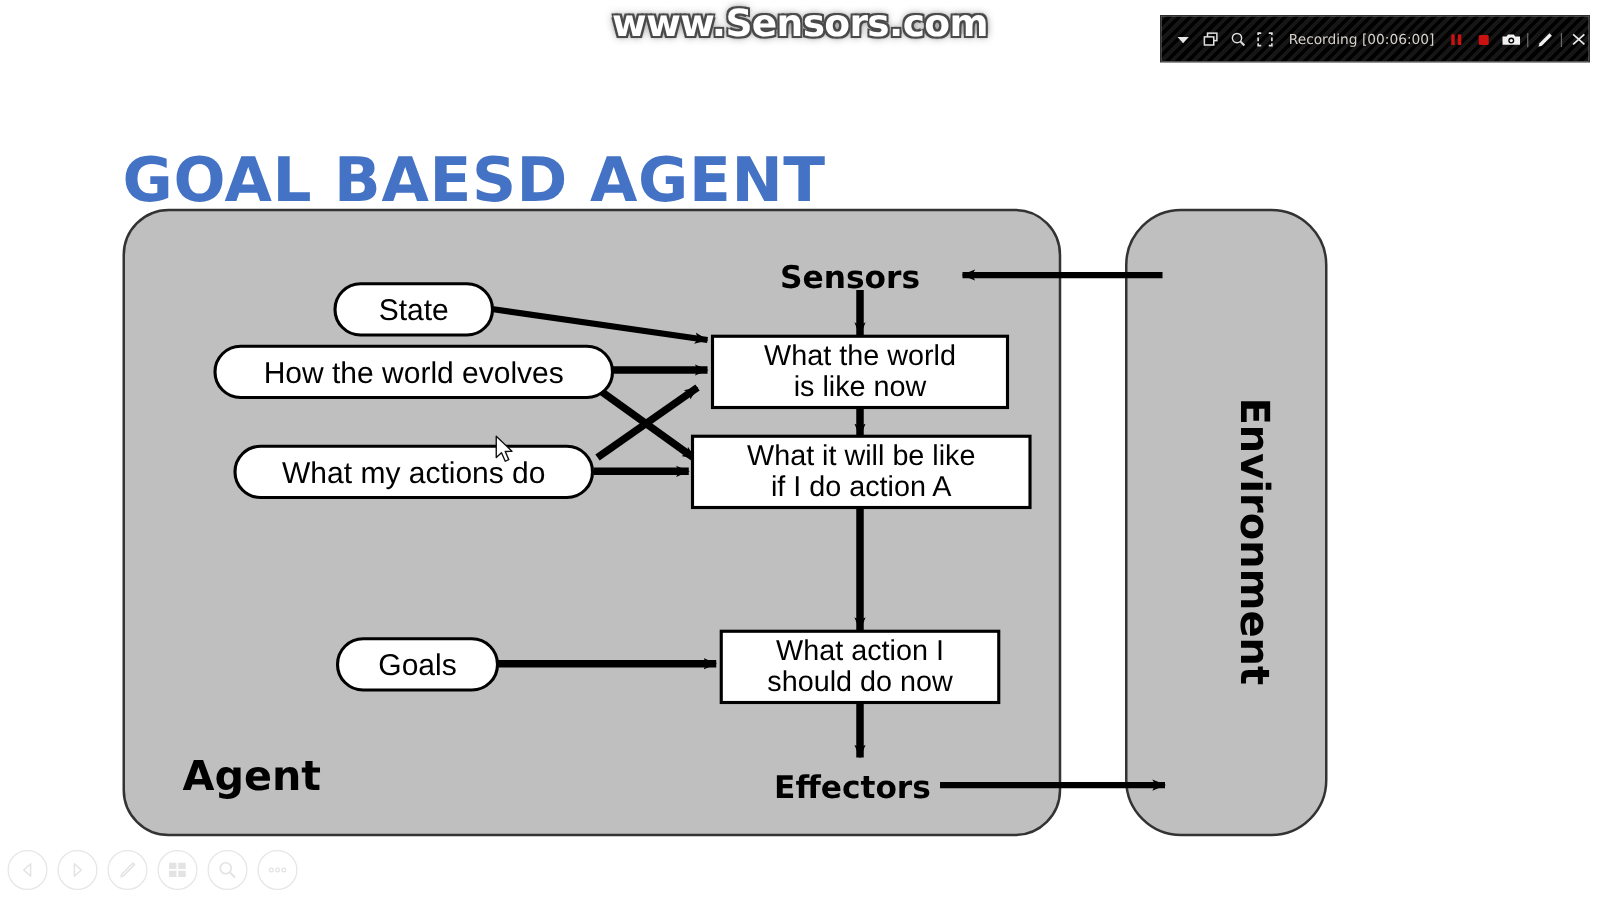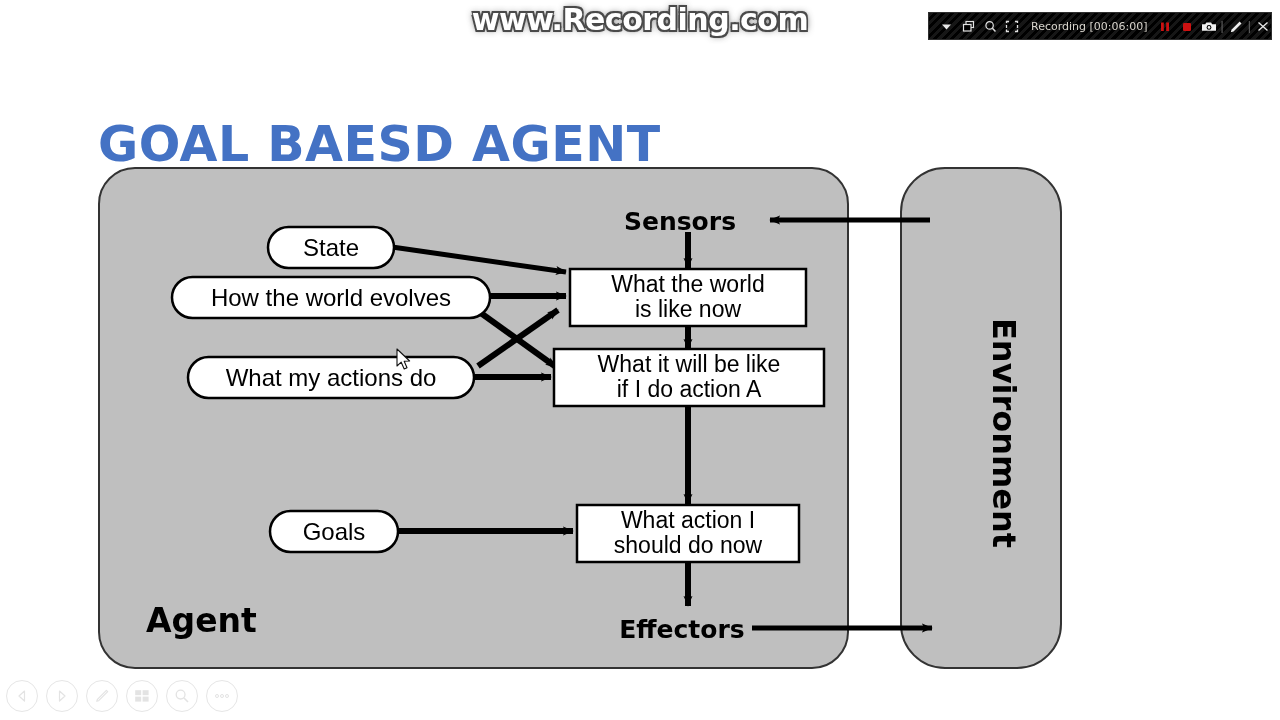--- a/index.html
+++ b/index.html
@@ -34,21 +34,21 @@
     position: absolute;
     left: 928px; top: 12px;
     width: 344px; height: 28px;
     background:
       repeating-linear-gradient(135deg, #161616 0 3px, #000 3px 6px);
     border: 1px solid #2e2e2e;
     box-sizing: border-box;
     display: flex;
     align-items: center;
     gap: 0px;
-    padding: 8px 6px;
+    padding: 18px 6px;
   }
   .rec-ic {
     width: 22px; height: 20px;
     display: flex; align-items: center; justify-content: center;
     flex: 0 0 auto;
   }
   .rec-ic svg { display: block; }
   .rec-label {
     color: #d8d4cc;
     font-family: "DejaVu Sans", sans-serif;
@@ -94,21 +94,21 @@
   .pres-btn svg { display:block; }
 
   
   .cursor { position:absolute; left:396px; top:348px; }
 </style>
 </head>
 <body>
 
 <div id="stage">
 
-  <div class="watermark">www.Recording.com</div>
+  <div class="watermark">www.Sensors.com</div>
 
   <div class="rec-bar">
     <div class="rec-ic">
       <svg width="13" height="13" viewBox="0 0 13 13">
           <path d="M2 4.5 L11 4.5 L6.5 9.5 Z" fill="#e8e8e8"></path>
         </svg>
     </div>
     <div class="rec-ic">
       <svg width="13" height="13" viewBox="0 0 13 13">
         <rect x="4" y="1.5" width="7.5" height="6" fill="none" stroke="#e0e0e0" stroke-width="1.2"></rect>

